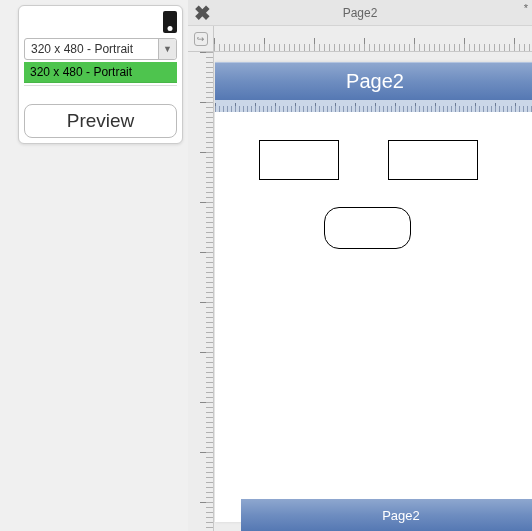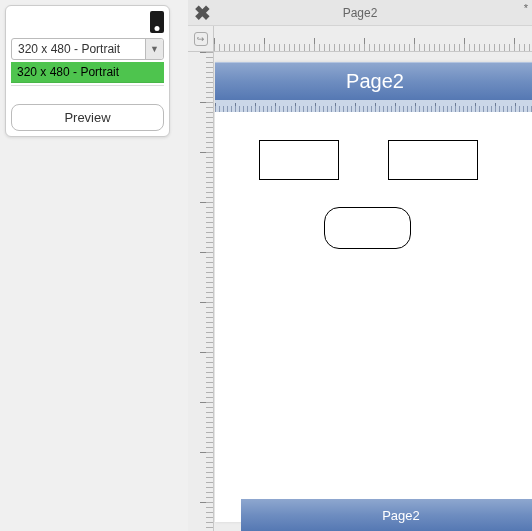--- a/index.html
+++ b/index.html
@@ -1,19 +1,19 @@
 <!DOCTYPE html>
 <html><head>
   <meta charset="utf-8">
   <style>
     * { box-sizing: border-box; margin: 0; padding: 0; font-family: Arial, sans-serif; }
     body { width: 532px; height: 531px; background: #f0f0f0; position: relative; overflow: hidden; }
 
     .sidebar {
-      position: absolute; top: 5px; left: 5px; width: 165px;
+      position: absolute; top: 5px; left: 18px; width: 165px;
       background: #fff; border: 1px solid #ccc; border-radius: 6px;
       padding: 5px; box-shadow: 0 1px 3px rgba(0,0,0,0.1);
     }
     .device-icon {
       display: flex; justify-content: flex-end; margin-bottom: 5px;
     }
     .device-icon-box {
       width: 14px; height: 22px; background: #1a1a1a; border-radius: 2px;
       position: relative;
     }
@@ -41,21 +41,21 @@
       padding: 3px 6px; border-bottom: 1px solid rgba(0,0,0,0.07);
     }
     .cutoff {
       border-top: 1px solid #ddd; margin-top: 2px; padding: 2px 4px;
       font-size: 12px; color: #333; overflow: hidden; white-space: nowrap;
       height: 11px;
     }
     .preview-btn {
       margin-top: 8px; width: 100%; padding: 5px;
       border: 1px solid #bbb; border-radius: 8px; background: #fff;
-      font-size: 13px; color: #333; text-align: center; cursor: pointer;
+      font-size: 19px; color: #333; text-align: center; cursor: pointer;
     }
 
     .main-area {
       position: absolute; top: 0; left: 188px; right: 0; bottom: 0;
       background: #ededed;
     }
     .titlebar {
       height: 26px; background: #e6e6e6; display: flex; align-items: center;
       position: relative; border-bottom: 1px solid #d4d4d4;
     }

